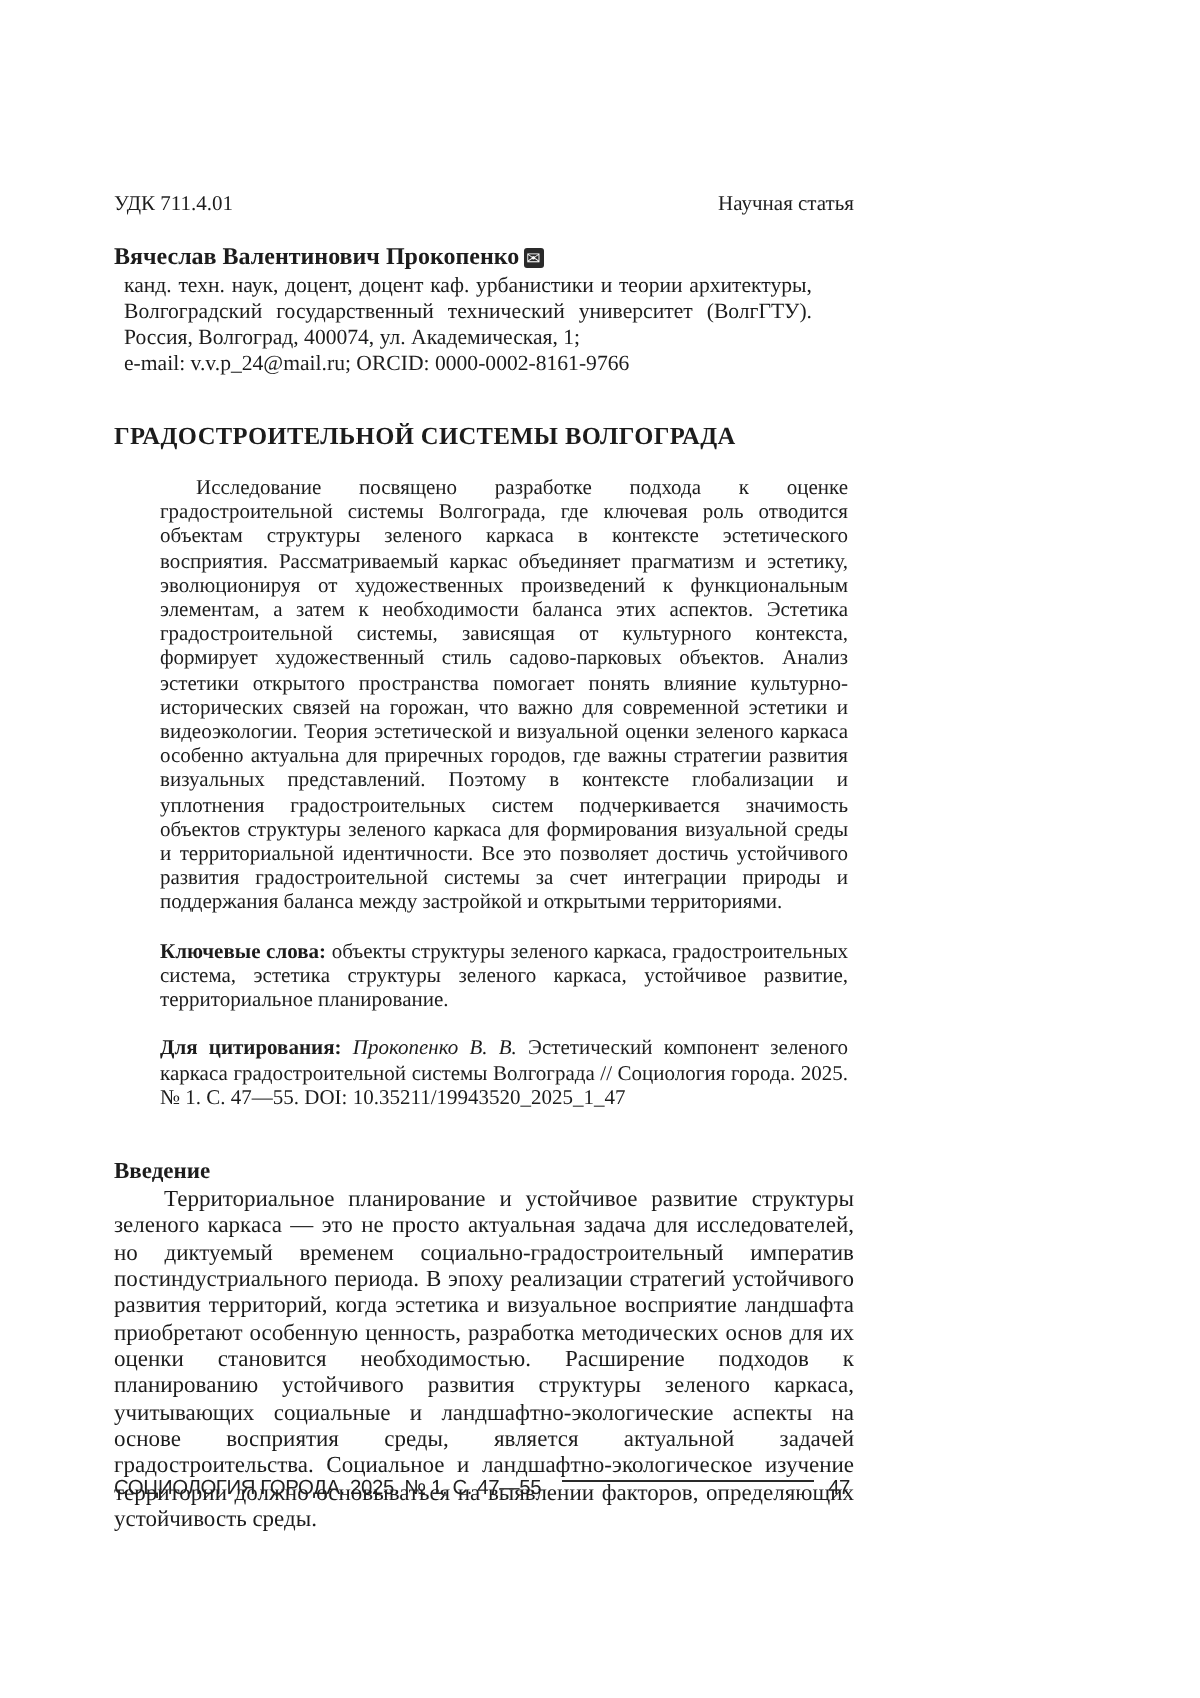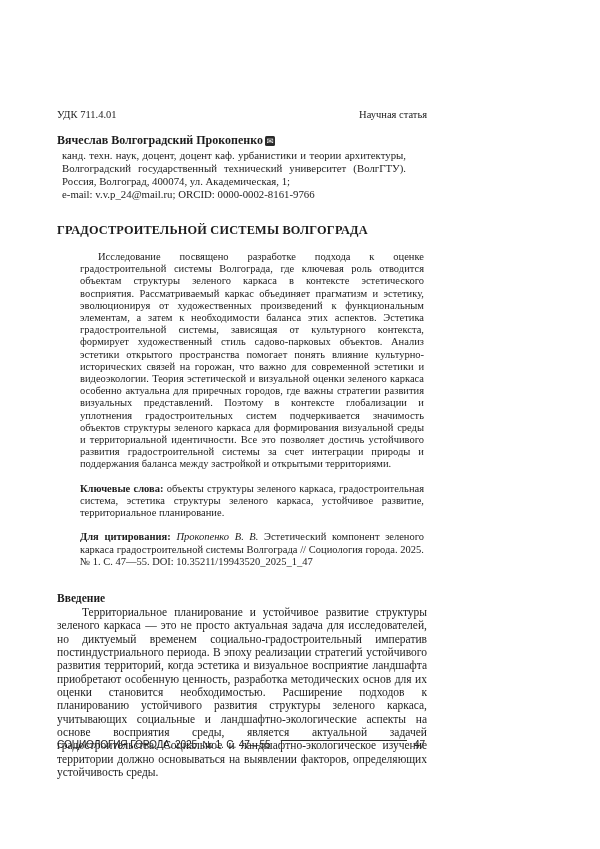--- a/index.html
+++ b/index.html
@@ -15,21 +15,20 @@
     position:absolute;
     left:57px; top:0;
     width:370px;
     padding-top:97px;
   }
   .udk-row {
     display:flex;
     justify-content:space-between;
     font-size:10.5px;
     line-height:12px;
-    margin-top:12px;
   }
   .author-name {
     margin-top:13px;
     font-size:12px;
     font-weight:bold;
     line-height:13px;
     display:flex;
     align-items:center;
     gap:2px;
   }
@@ -115,39 +114,39 @@
 
 <div class="page">
   <div class="content">
 
     <div class="udk-row">
       <span>УДК 711.4.01</span>
       <span>Научная статья</span>
     </div>
 
     <div class="author-name">
-      <span>Вячеслав Волгоградский Прокопенко</span>
+      <span>Вячеслав Валентинович Прокопенко</span>
         <span class="env-icon">✉</span>
     </div>
 
     <div class="indent-block">
       <div class="affiliation">канд. техн. наук, доцент, доцент каф. урбанистики и теории архитектуры, Волгоградский государственный технический университет (ВолгГТУ). Россия, Волгоград, 400074, ул. Академическая, 1;</div>
       <div class="contact">e-mail: v.v.p_24@mail.ru; ORCID: 0000-0002-8161-9766</div>
     </div>
 
     <h1 class="title">
       <br>
       <span>ГРАДОСТРОИТЕЛЬНОЙ СИСТЕМЫ ВОЛГОГРАДА</span>
     </h1>
 
     <p class="abstract">Исследование посвящено разработке подхода к оценке градостроительной системы Волгограда, где ключевая роль отводится объектам структуры зеленого каркаса в контексте эстетического восприятия. Рассматриваемый каркас объединяет прагматизм и эстетику, эволюционируя от художественных произведений к функциональным элементам, а затем к необходимости баланса этих аспектов. Эстетика градостроительной системы, зависящая от культурного контекста, формирует художественный стиль садово-парковых объектов. Анализ эстетики открытого пространства помогает понять влияние культурно-исторических связей на горожан, что важно для современной эстетики и видеоэкологии. Теория эстетической и визуальной оценки зеленого каркаса особенно актуальна для приречных городов, где важны стратегии развития визуальных представлений. Поэтому в контексте глобализации и уплотнения градостроительных систем подчеркивается значимость объектов структуры зеленого каркаса для формирования визуальной среды и территориальной идентичности. Все это позволяет достичь устойчивого развития градостроительной системы за счет интеграции природы и поддержания баланса между застройкой и открытыми территориями.</p>
 
     <p class="kv-block">
       <b>Ключевые слова:</b>
-      <span>объекты структуры зеленого каркаса, градостроительная система, эстетика структуры зеленого каркаса, устойчивое развитие, территориальное планирование.</span>
+      <span>объекты структуры зеленого каркаса, градостроительных система, эстетика структуры зеленого каркаса, устойчивое развитие, территориальное планирование.</span>
     </p>
 
     <p class="kv-block">
       <b>Для цитирования:</b>
       <i>Прокопенко В. В.</i>
       <span>Эстетический компонент зеленого каркаса градостроительной системы Волгограда // Социология города. 2025. № 1. С. 47—55. DOI: 10.35211/19943520_2025_1_47</span>
     </p>
 
     <h2 class="intro-heading">Введение</h2>
     <p class="intro-text">Территориальное планирование и устойчивое развитие структуры зеленого каркаса — это не просто актуальная задача для исследователей, но диктуемый временем социально-градостроительный императив постиндустриального периода. В эпоху реализации стратегий устойчивого развития территорий, когда эстетика и визуальное восприятие ландшафта приобретают особенную ценность, разработка методических основ для их оценки становится необходимостью. Расширение подходов к планированию устойчивого развития структуры зеленого каркаса, учитывающих социальные и ландшафтно-экологические аспекты на основе восприятия среды, является актуальной задачей градостроительства. Социальное и ландшафтно-экологическое изучение территории должно основываться на выявлении факторов, определяющих устойчивость среды.</p>

